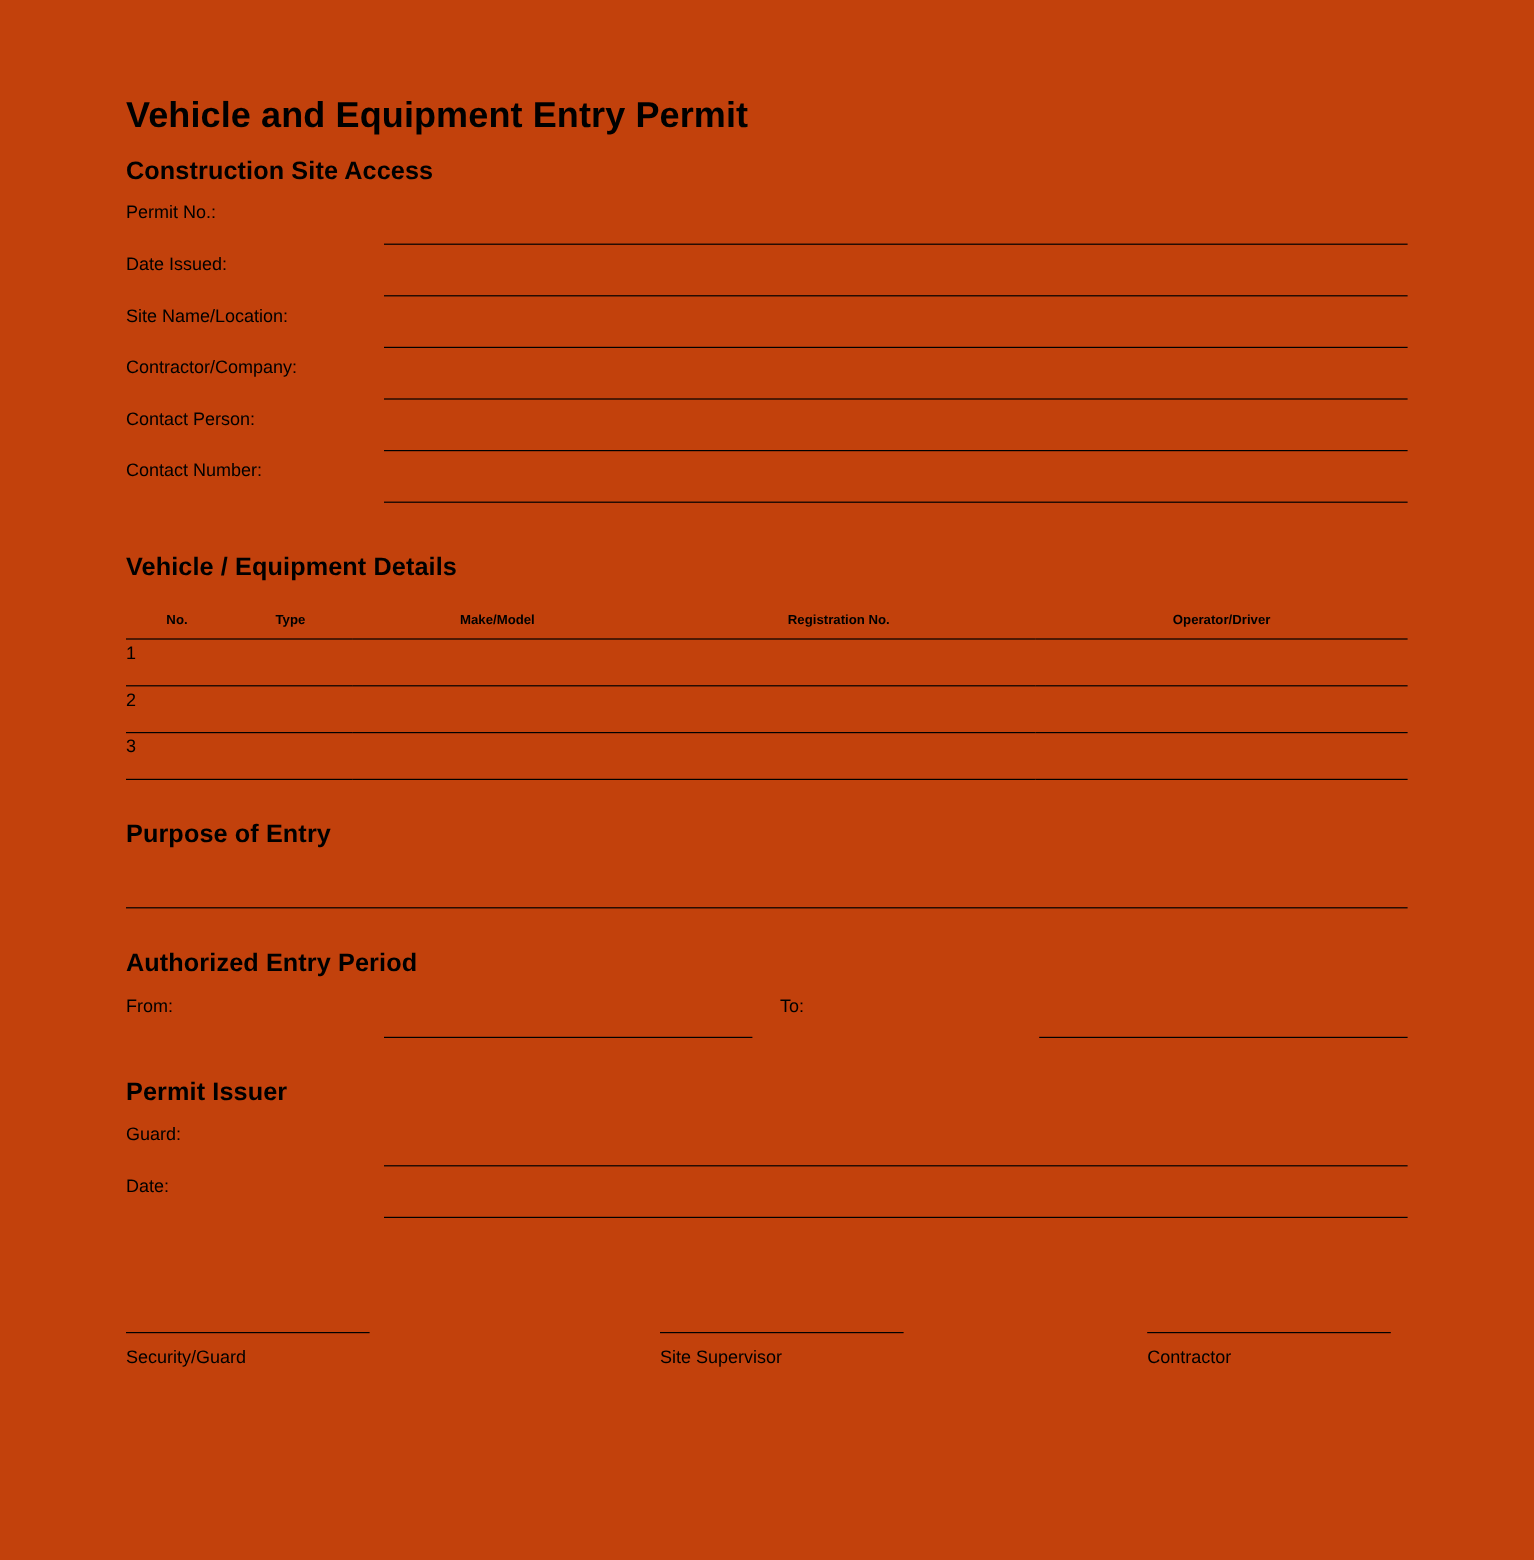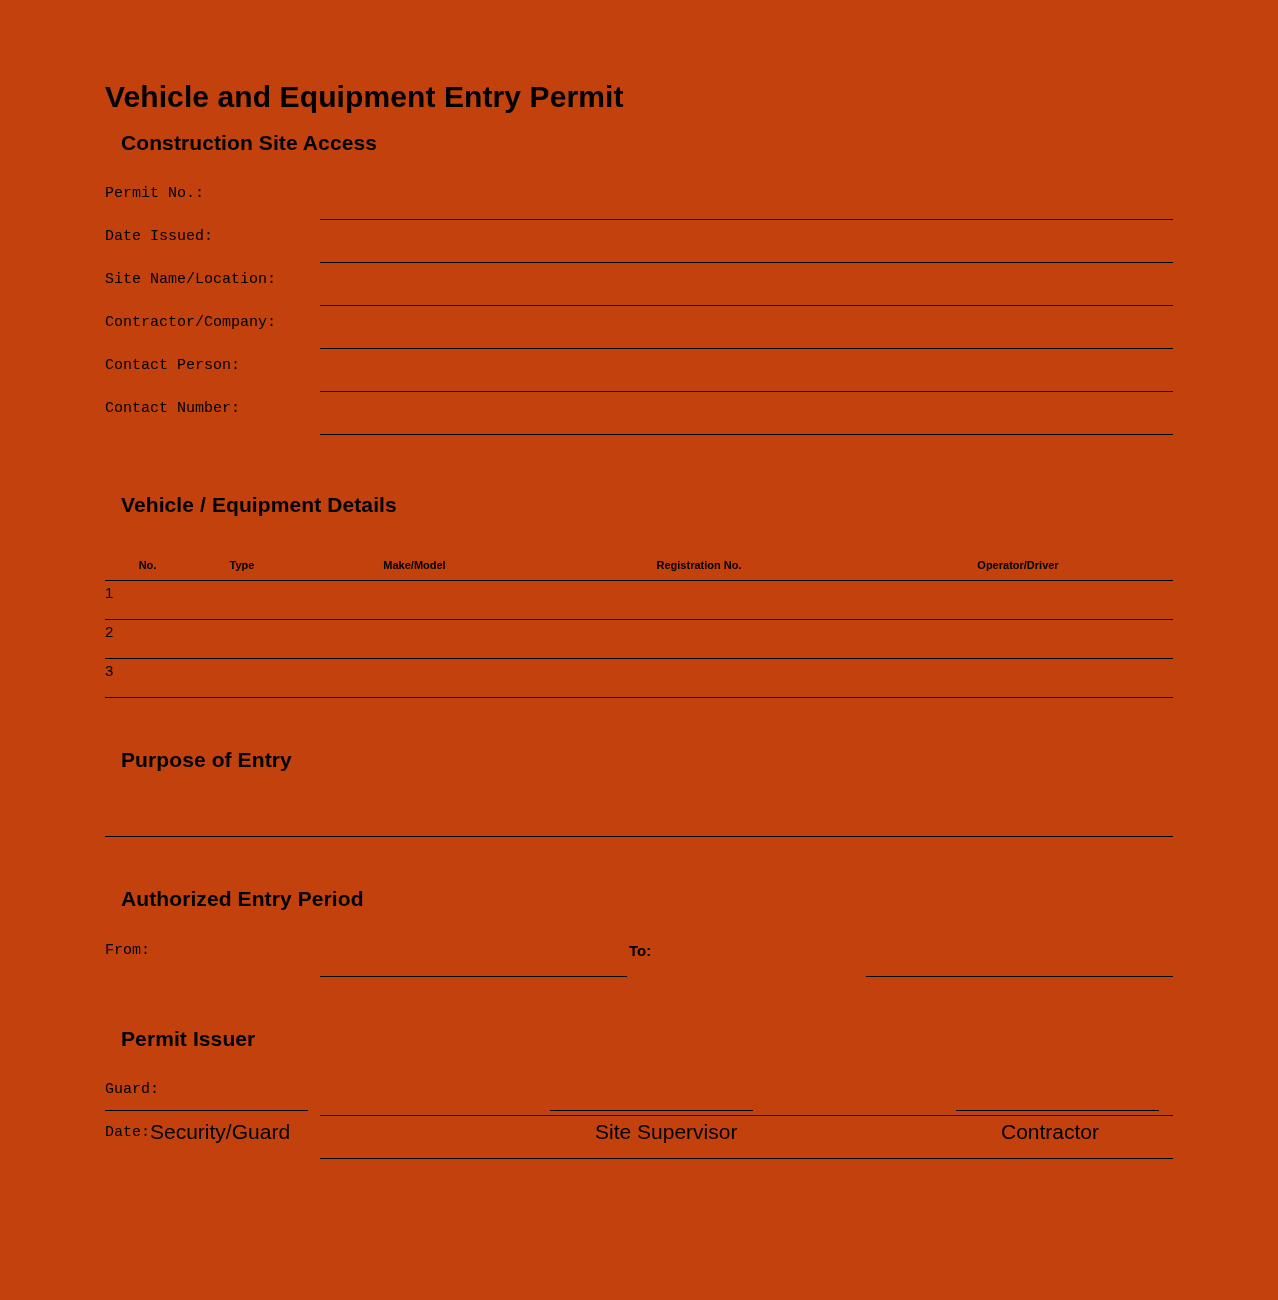--- a/index.html
+++ b/index.html
@@ -37,37 +37,36 @@
     font-weight: bold;
     letter-spacing: 0.1px;
     line-height: 1.1;
     margin: 0 0 18px 0;
   }
 
   .section-heading {
     font-size: 21px;
     font-weight: bold;
     line-height: 1.15;
-    margin: 16px;
+    margin: 0;
     letter-spacing: 0.1px;
   }
 
   
   .field-row {
     position: relative;
     height: 43px;
   }
   .field-label {
     position: absolute;
     left: 0;
     top: 0;
     font-size: 15px;
     line-height: 18px;
     white-space: nowrap;
-    font-family: Liberation Mono, monospace;
   }
   .field-rule {
     position: absolute;
     left: 215px;          
     right: 0;
     bottom: 8px;
     border-bottom: 1.6px solid #000;
     height: 0;
   }
   .field-rule.short-from {
@@ -79,25 +78,24 @@
     width: 202px;         
   }
 
   
   .fromto-row {
     position: relative;
     height: 43px;
   }
   .fromto-row .to-label {
     position: absolute;
-    left: 524px;          
+    left: 545px;          
     top: 0;
     font-size: 15px;
     line-height: 18px;
-    font-weight: bold;
   }
   .fromto-row .to-rule {
     position: absolute;
     left: 761px;          
     right: 0;
     bottom: 8px;
     border-bottom: 1.6px solid #000;
     height: 0;
   }
 
@@ -152,25 +150,24 @@
   }
   .sig-block.b1 { left: 0px;   }
   .sig-block.b2 { left: 445px; }
   .sig-block.b3 { left: 851px; }
   .sig-line {
     border-top: 1.6px solid #000;
     height: 0;
     width: 203px;
   }
   .sig-caption {
-    font-size: 21px;
+    font-size: 15px;
     line-height: 18px;
     margin-top: 12px;
     white-space: nowrap;
-    margin-left: 45px;
   }
 
   .spacer-sm { height: 14px; }
   .spacer-md { height: 26px; }
   .spacer-lg { height: 34px; }
 </style>
 </head>
 <body>
 
 <div class="page">

